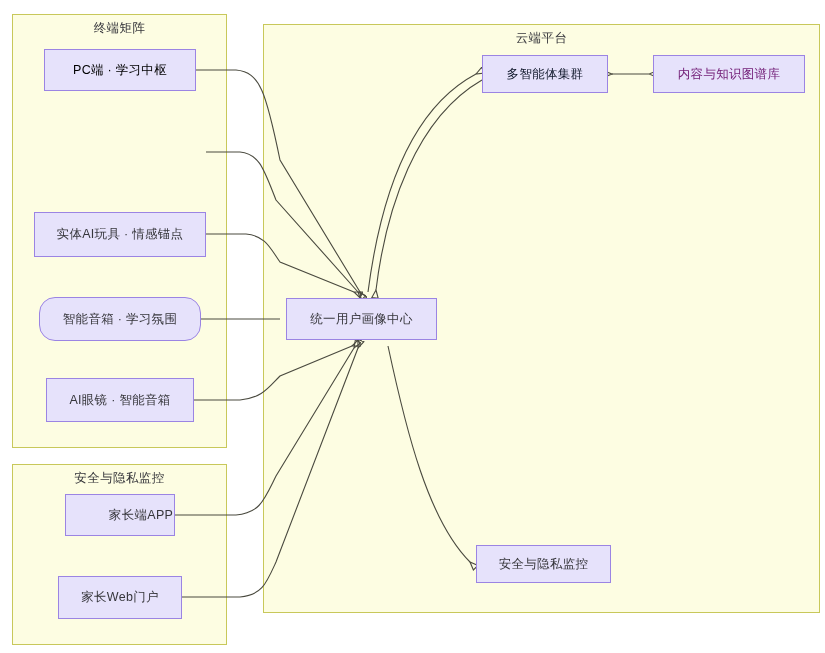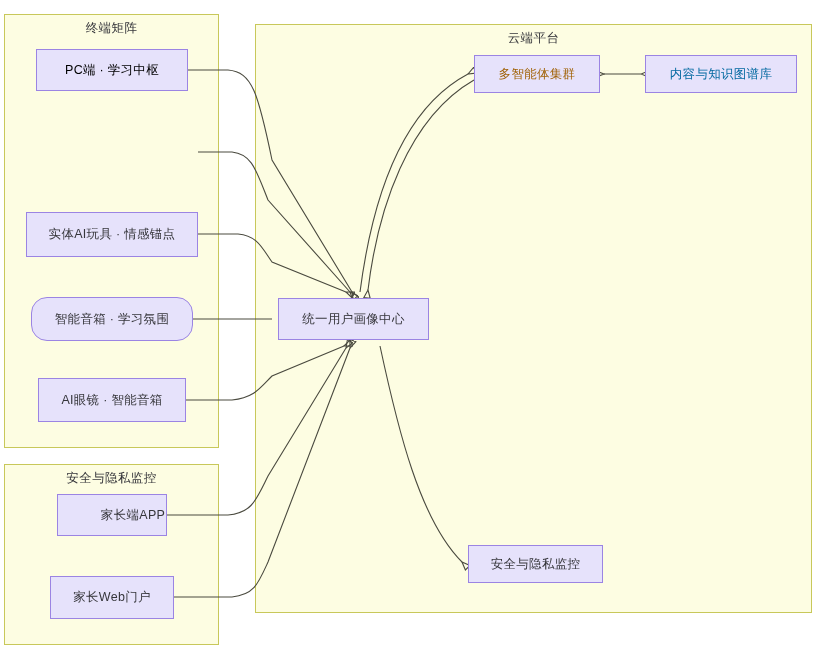--- a/index.html
+++ b/index.html
@@ -9,21 +9,21 @@
   }
   body {
     width: 825px;
     height: 653px;
     position: relative;
     font-family: "Liberation Sans", "DejaVu Sans", sans-serif;
     overflow: hidden;
   }
   #diagram-root {
     position: absolute;
-    left: 0; top: 0;
+    left: 8px; top: 0;
     width: 694px;
     height: 653px;
   }
   .group-box {
     position: absolute;
     background: #fdfde2;
     border: 1px solid #c8c85a;
     box-sizing: border-box;
   }
   .group-title {
@@ -98,16 +98,16 @@
       <path d="M 604 74 L 641 74" stroke="#4a4a3f" marker-end="url(#arrow-end)" marker-start="url(#arrow-start)"></path>
       <path d="M 380 346 C 398 430 420 520 462 562" stroke="#4a4a3f" marker-end="url(#arrow-end)"></path>
     </svg>
     <div class="node" style="left: 36px; top: 49px; width: 152px; height: 42px; background: rgb(230, 226, 251); border-color: rgb(155, 132, 227); color: #000000;">PC端 · 学习中枢</div>
     <div class="node" style="left: 26px; top: 212px; width: 172px; height: 45px; background: rgb(230, 226, 251); border-color: rgb(155, 132, 227); color: rgb(54, 54, 59);">实体AI玩具 · 情感锚点</div>
     <div class="node" style="left: 31px; top: 297px; width: 162px; height: 44px; background: rgb(230, 226, 251); border-color: rgb(155, 132, 227); color: rgb(54, 54, 59); border-radius: 16px;">智能音箱 · 学习氛围</div>
     <div class="node" style="left: 38px; top: 378px; width: 148px; height: 44px; background: rgb(230, 226, 251); border-color: rgb(155, 132, 227); color: rgb(54, 54, 59);">AI眼镜 · 智能音箱</div>
     <div class="node" style="left: 57px; top: 494px; width: 110px; height: 42px; background: rgb(230, 226, 251); border-color: rgb(155, 132, 227); color: rgb(54, 54, 59); padding-left: 42px;">家长端APP</div>
     <div class="node" style="left: 50px; top: 576px; width: 124px; height: 43px; background: rgb(230, 226, 251); border-color: rgb(155, 132, 227); color: rgb(54, 54, 59);">家长Web门户</div>
     <div class="node" style="left: 278px; top: 298px; width: 151px; height: 42px; background: rgb(230, 226, 251); border-color: rgb(155, 132, 227); color: rgb(54, 54, 59);">统一用户画像中心</div>
-    <div class="node" style="left: 474px; top: 55px; width: 126px; height: 38px; background: rgb(230, 226, 251); border-color: rgb(155, 132, 227); color: #a16207;">多智能体集群</div>
-    <div class="node" style="left: 645px; top: 55px; width: 152px; height: 38px; background: rgb(230, 226, 251); border-color: rgb(155, 132, 227); color: #0369a1;">内容与知识图谱库</div>
+    <div class="node" style="left: 474px; top: 55px; width: 126px; height: 38px; background: rgb(230, 226, 251); border-color: rgb(155, 132, 227); color: #0f172a;">多智能体集群</div>
+    <div class="node" style="left: 645px; top: 55px; width: 152px; height: 38px; background: rgb(230, 226, 251); border-color: rgb(155, 132, 227); color: #701a75;">内容与知识图谱库</div>
     <div class="node" style="left: 468px; top: 545px; width: 135px; height: 38px; background: rgb(230, 226, 251); border-color: rgb(155, 132, 227); color: rgb(54, 54, 59);">安全与隐私监控</div>
   </div>
 
 </body></html>

